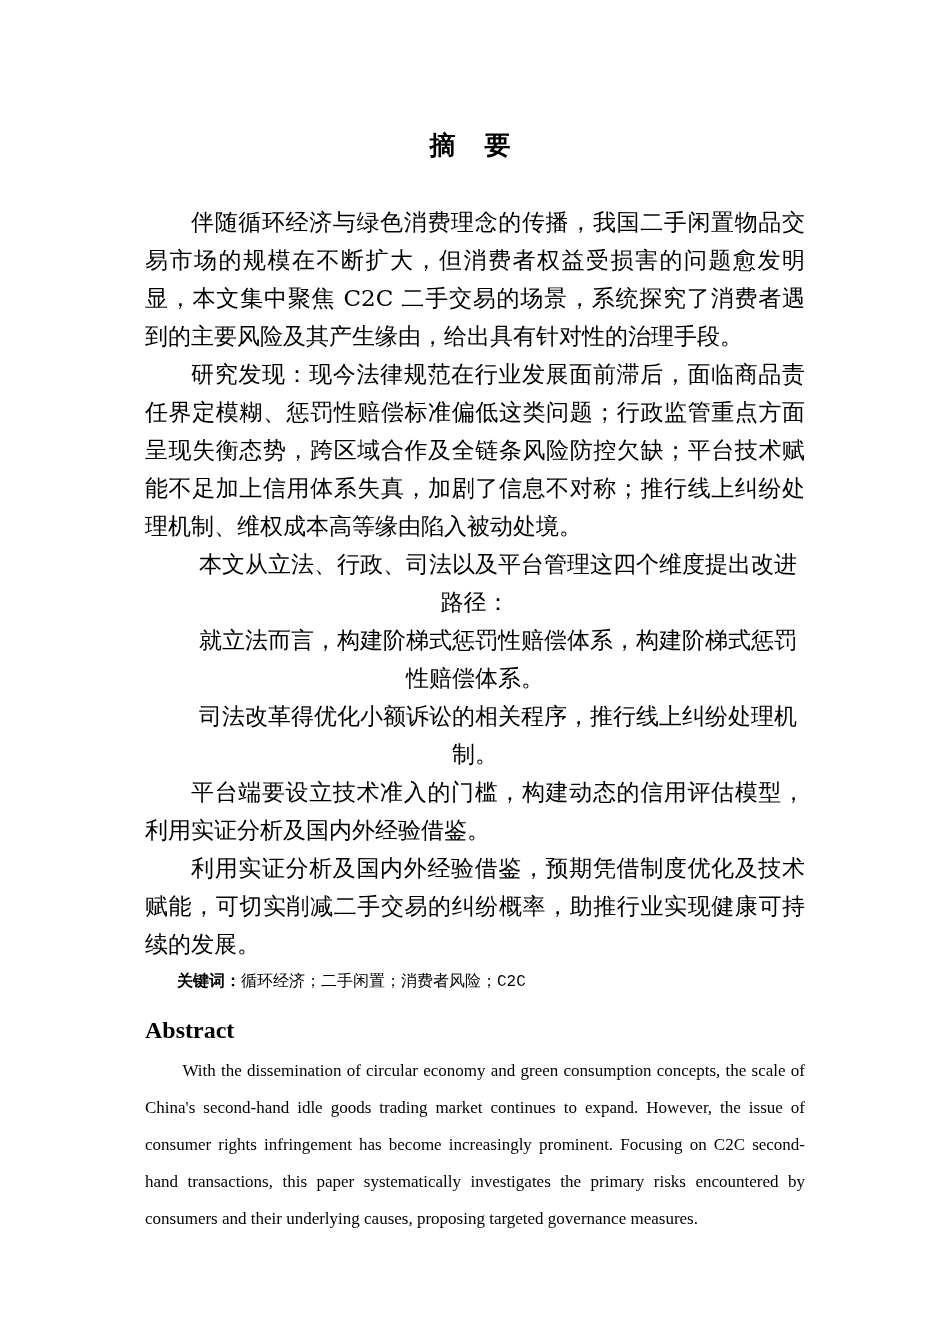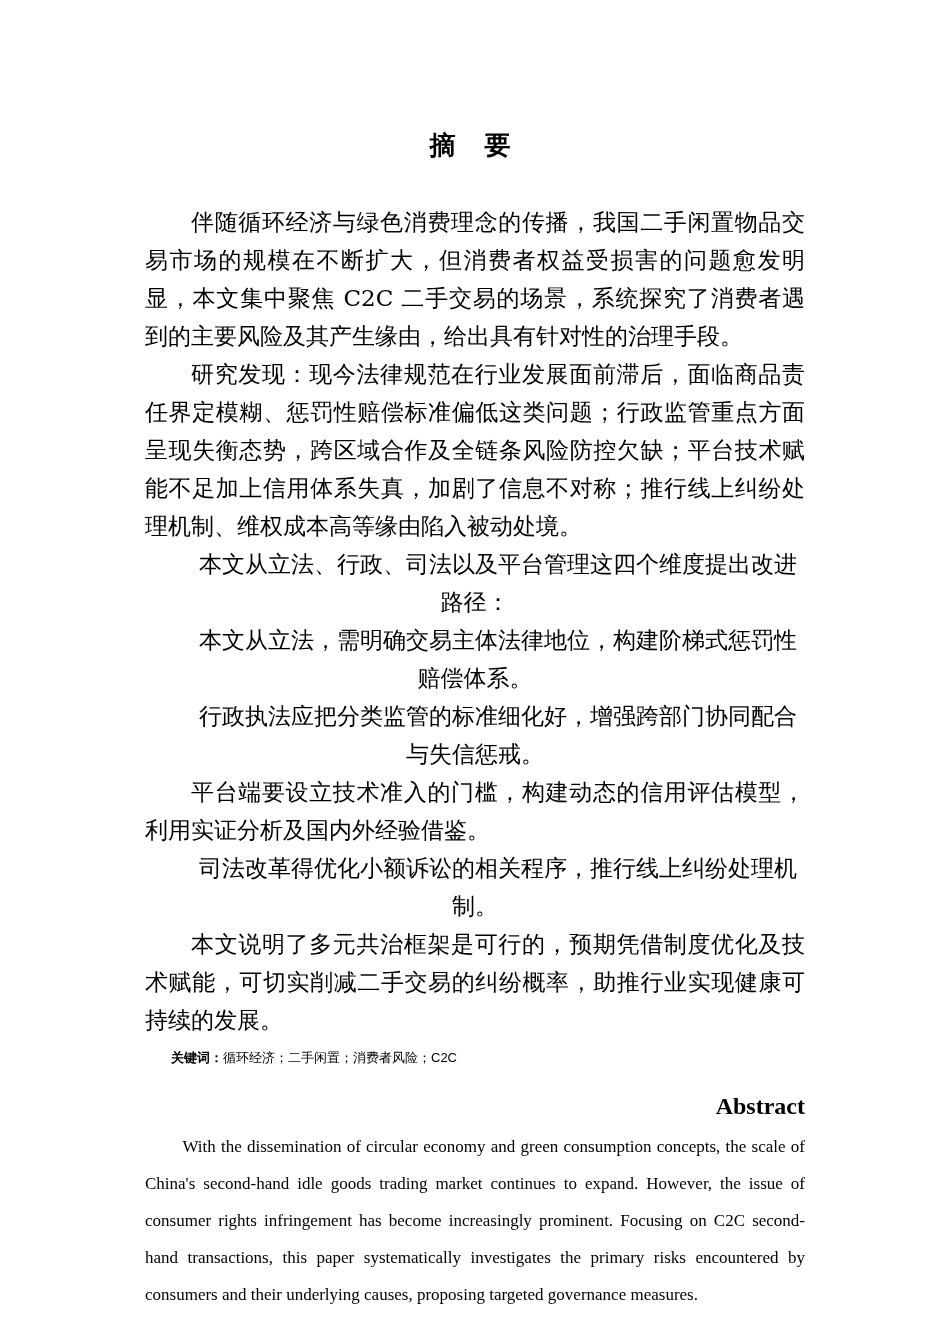--- a/index.html
+++ b/index.html
@@ -40,31 +40,31 @@
     line-height: 38px;
     text-align: justify;
     text-justify: inter-ideograph;
     margin: 0;
     text-indent: 2em;
   }
   .cn-p.no-indent-justify {
     text-align: center;
   }
   .keywords {
-    font-family: Liberation Sans, sans-serif;
-    font-size: 13px;
+    font-family: Liberation Mono, monospace;
+    font-size: 16px;
     line-height: 38px;
     margin: 0;
     text-indent: 2em;
   }
   .keywords .kw-label {
     font-weight: bold;
   }
   .en-title {
-    text-align: right;
+    text-align: left;
     font-family: "Liberation Serif", serif;
     font-size: 24px;
     margin: 14px 0 6px 0;
     line-height: 1.3;
   }
   .en-p {
     font-family: "Liberation Serif", serif;
     font-size: 17px;
     line-height: 37px;
     text-align: justify;
@@ -76,25 +76,24 @@
 <body>
 
 <div class="page">
 
   <h1 class="cn-title">摘 要</h1>
 
   <div class="cn-body">
     <p class="cn-p">伴随循环经济与绿色消费理念的传播，我国二手闲置物品交易市场的规模在不断扩大，但消费者权益受损害的问题愈发明显，本文集中聚焦 C2C 二手交易的场景，系统探究了消费者遇到的主要风险及其产生缘由，给出具有针对性的治理手段。</p>
     <p class="cn-p">研究发现：现今法律规范在行业发展面前滞后，面临商品责任界定模糊、惩罚性赔偿标准偏低这类问题；行政监管重点方面呈现失衡态势，跨区域合作及全链条风险防控欠缺；平台技术赋能不足加上信用体系失真，加剧了信息不对称；推行线上纠纷处理机制、维权成本高等缘由陷入被动处境。</p>
     <p class="cn-p no-indent-justify">本文从立法、行政、司法以及平台管理这四个维度提出改进路径：</p>
-    <p class="cn-p no-indent-justify">本文从立法，需明确交易主体法律地位，构建阶梯式惩罚性赔偿体系。</p>
-    <p class="cn-p no-indent-justify">行政执法应把分类监管的标准细化好，增强跨部门协同配合与失信惩戒。</p>
+    <p class="cn-p no-indent-justify">就立法而言，构建阶梯式惩罚性赔偿体系，构建阶梯式惩罚性赔偿体系。</p>
+    <p class="cn-p no-indent-justify">司法改革得优化小额诉讼的相关程序，推行线上纠纷处理机制。</p>
     <p class="cn-p">平台端要设立技术准入的门槛，构建动态的信用评估模型，利用实证分析及国内外经验借鉴。</p>
-    <p class="cn-p no-indent-justify">司法改革得优化小额诉讼的相关程序，推行线上纠纷处理机制。</p>
-    <p class="cn-p">本文说明了多元共治框架是可行的，预期凭借制度优化及技术赋能，可切实削减二手交易的纠纷概率，助推行业实现健康可持续的发展。</p>
+    <p class="cn-p">利用实证分析及国内外经验借鉴，预期凭借制度优化及技术赋能，可切实削减二手交易的纠纷概率，助推行业实现健康可持续的发展。</p>
 
     <p class="keywords">
       <span class="kw-label">关键词：</span><span>循环经济；二手闲置；消费者风险；C2C</span>
     </p>
   </div>
 
   <h2 class="en-title">Abstract</h2>
 
   <div>
     <p class="en-p">With the dissemination of circular economy and green consumption concepts, the scale of China's second-hand idle goods trading market continues to expand. However, the issue of consumer rights infringement has become increasingly prominent. Focusing on C2C second-hand transactions, this paper systematically investigates the primary risks encountered by consumers and their underlying causes, proposing targeted governance measures.</p>

